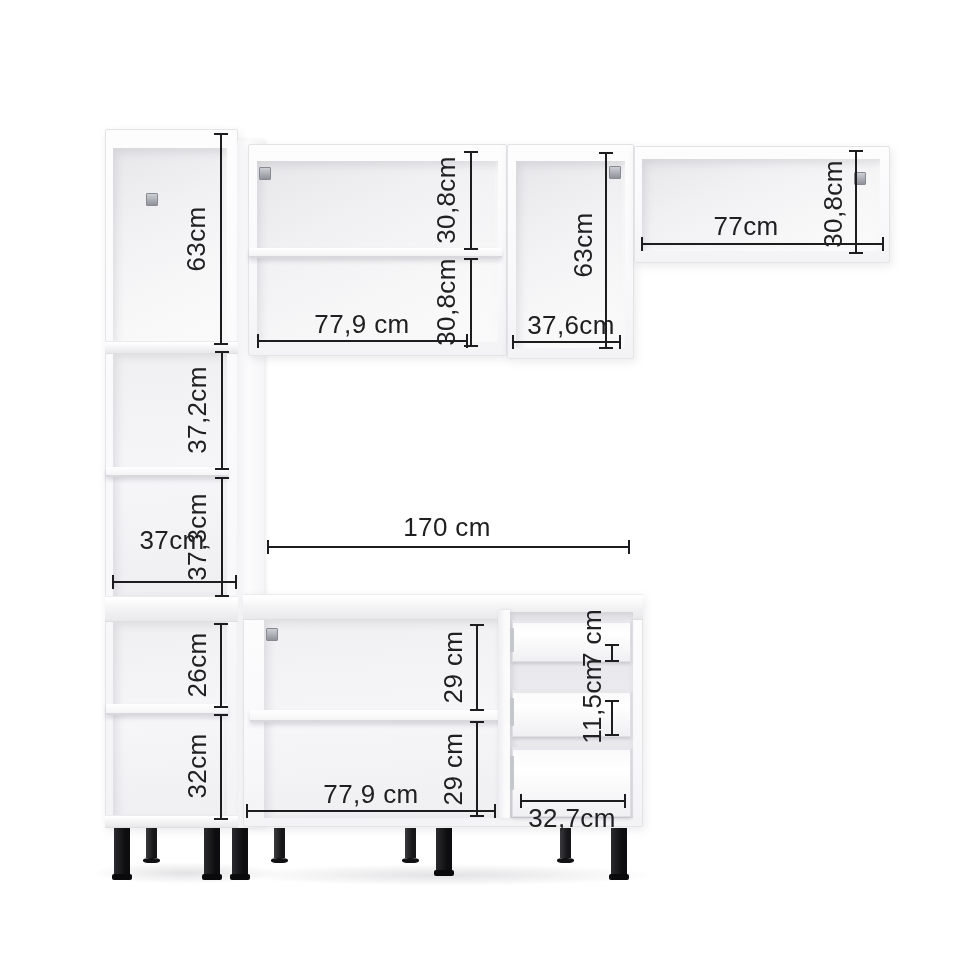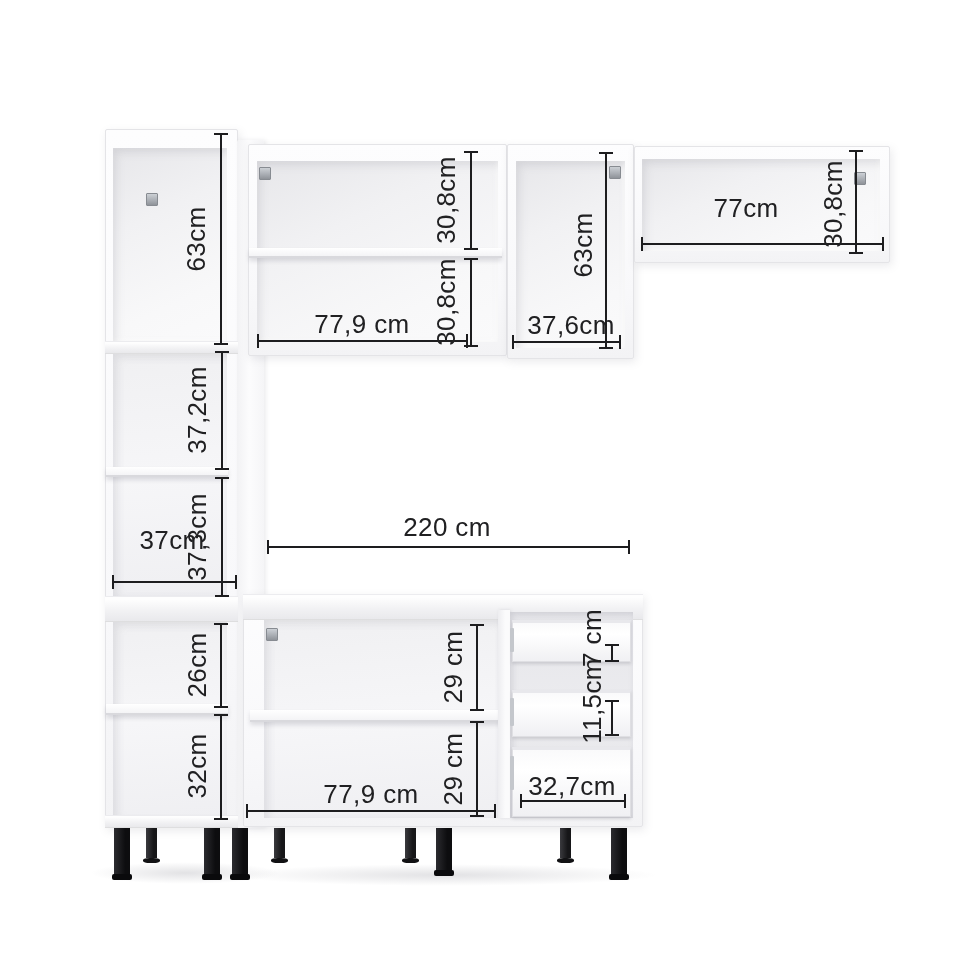--- a/index.html
+++ b/index.html
@@ -172,26 +172,26 @@
   <div class="lbl v" style="left:197px;top:665px">26cm</div>
   <div class="lbl v" style="left:197px;top:766px">32cm</div>
 
   <div class="lbl v" style="left:446px;top:200px">30,8cm</div>
   <div class="lbl v" style="left:446px;top:302px">30,8cm</div>
   <div class="lbl" style="left:362px;top:324px">77,9 cm</div>
 
   <div class="lbl" style="left:571px;top:325px">37,6cm</div>
   <div class="lbl v" style="left:583px;top:245px">63cm</div>
 
-  <div class="lbl" style="left:746px;top:208px">77cm</div>
+  <div class="lbl" style="left:746px;top:226px">77cm</div>
   <div class="lbl v" style="left:833px;top:204px">30,8cm</div>
 
-  <div class="lbl" style="left:447px;top:527px">220 cm</div>
+  <div class="lbl" style="left:447px;top:527px">170 cm</div>
 
   <div class="lbl v" style="left:453px;top:667px">29 cm</div>
   <div class="lbl v" style="left:453px;top:769px">29 cm</div>
   <div class="lbl" style="left:371px;top:794px">77,9 cm</div>
 
   <div class="lbl v" style="left:592px;top:638px">7 cm</div>
   <div class="lbl v" style="left:592px;top:701px">11,5cm</div>
-  <div class="lbl" style="left:572px;top:786px">32,7cm</div>
+  <div class="lbl" style="left:572px;top:818px">32,7cm</div>
 
 </div>
 
 </body></html>

